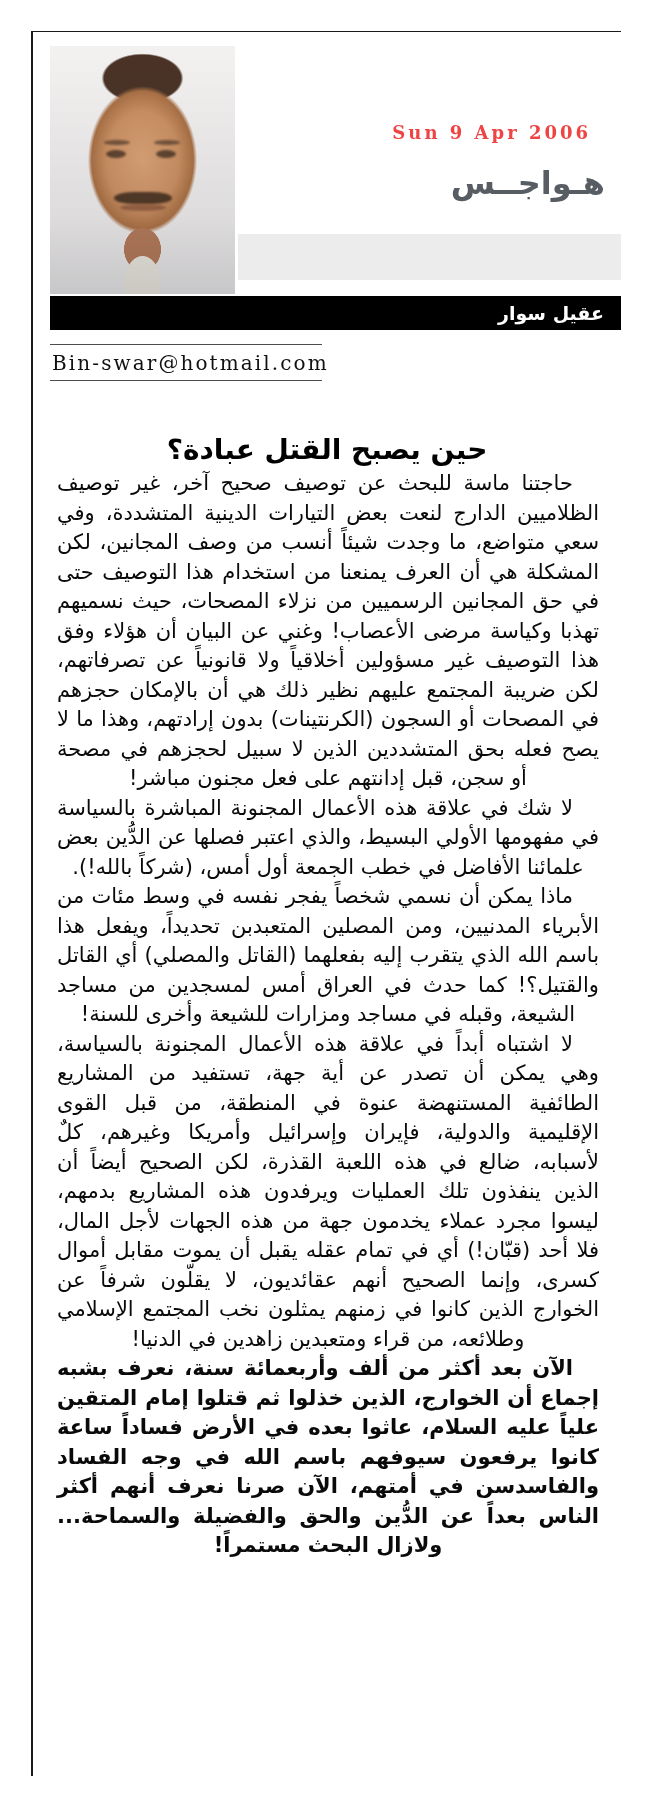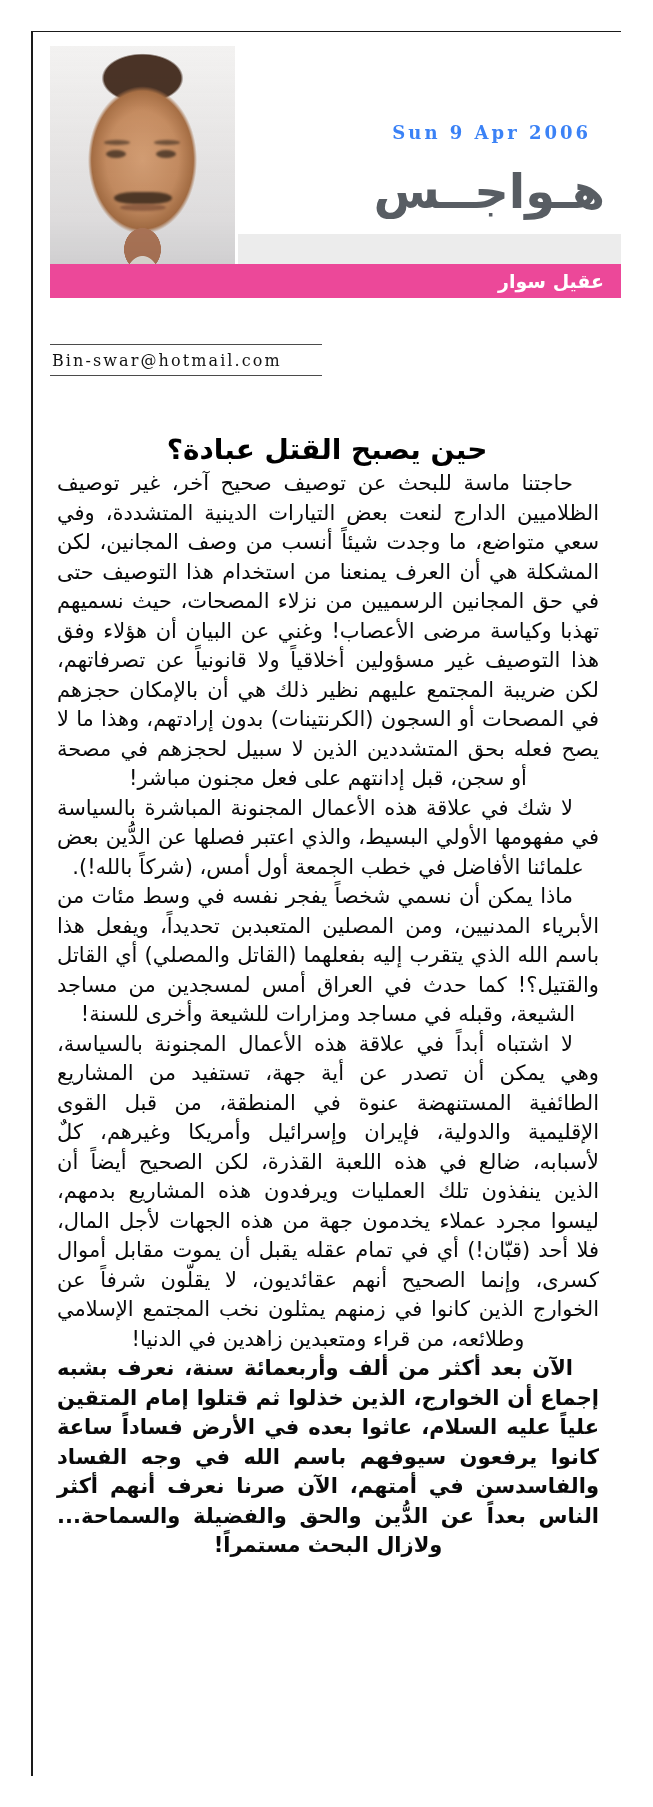--- a/index.html
+++ b/index.html
@@ -93,31 +93,31 @@
   }
 
   .issue-date {
     position: absolute;
     right: 30px;
     top: 90px;
     font-family: "DejaVu Serif", "Liberation Serif", serif;
     font-size: 18px;
     font-weight: 700;
     letter-spacing: 3px;
-    color: #3b82f6;
+    color: #ef4444;
     white-space: nowrap;
     direction: ltr;
   }
 
   .column-logo {
     position: absolute;
     right: 16px;
     top: 135px;
     font-family: "DejaVu Sans", sans-serif;
-    font-size: 48px;
+    font-size: 32px;
     font-weight: 700;
     color: #585d63;
     letter-spacing: 0px;
     line-height: 1;
     white-space: nowrap;
     text-shadow: 0 1px 0 rgba(255,255,255,.6);
   }
 
   .grey-band {
     position: absolute;
@@ -125,23 +125,23 @@
     right: 0;
     top: 202px;
     height: 46px;
     background: #ececec;
   }
 
   .byline-bar {
     position: absolute;
     left: 17px;
     right: 0;
-    top: 232px;
+    top: 264px;
     height: 34px;
-    background: #ec4899;
+    background: #000000;
   }
   .byline-bar .name {
     position: absolute;
     right: 17px;
     top: 50%;
     transform: translateY(-50%);
     color: #ffffff;
     font-size: 19px;
     font-weight: 700;
     letter-spacing: 0.5px;
@@ -158,21 +158,21 @@
   .email-rule-top,
   .email-rule-bottom {
     height: 1px;
     background: #4b4b4b;
     width: 100%;
   }
   .email-text {
     font-family: "DejaVu Serif", "Liberation Serif", serif;
     direction: ltr;
     text-align: left;
-    font-size: 16px;
+    font-size: 20px;
     letter-spacing: 2.1px;
     color: #111111;
     padding: 6px 2px 5px 2px;
     white-space: nowrap;
   }
 
   
   .headline {
     position: absolute;
     left: 17px;

